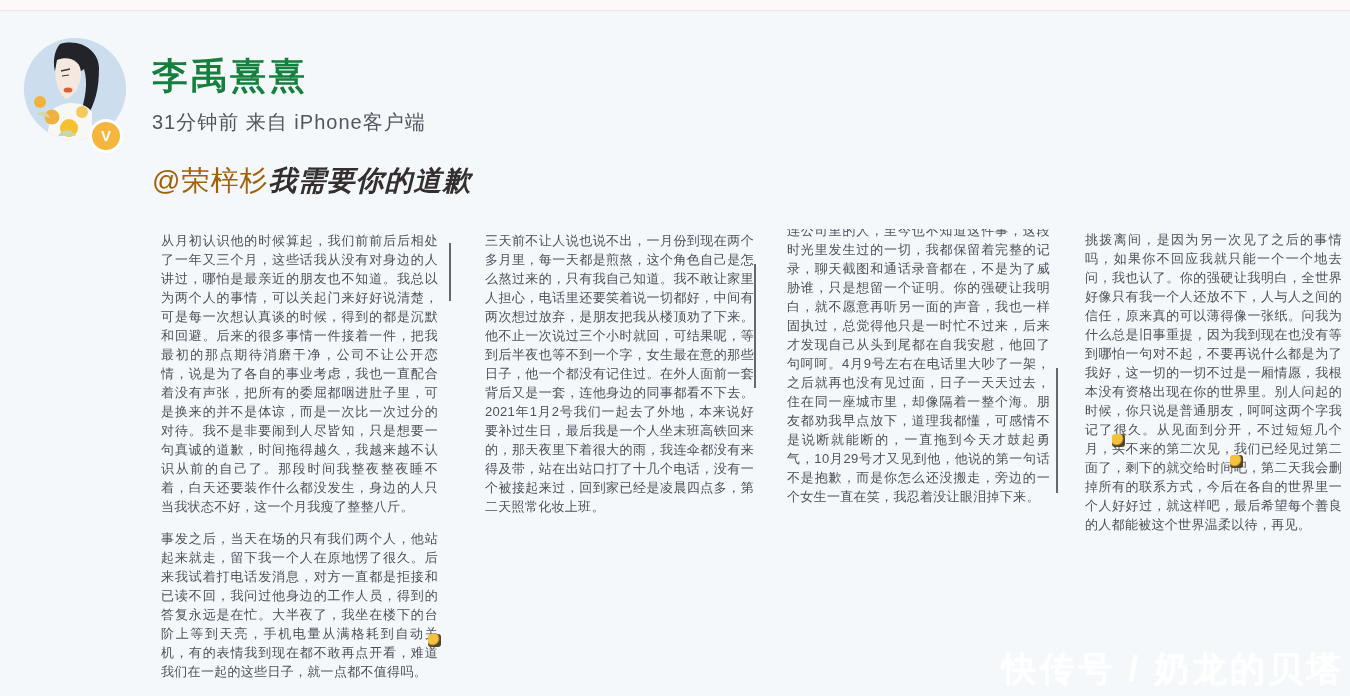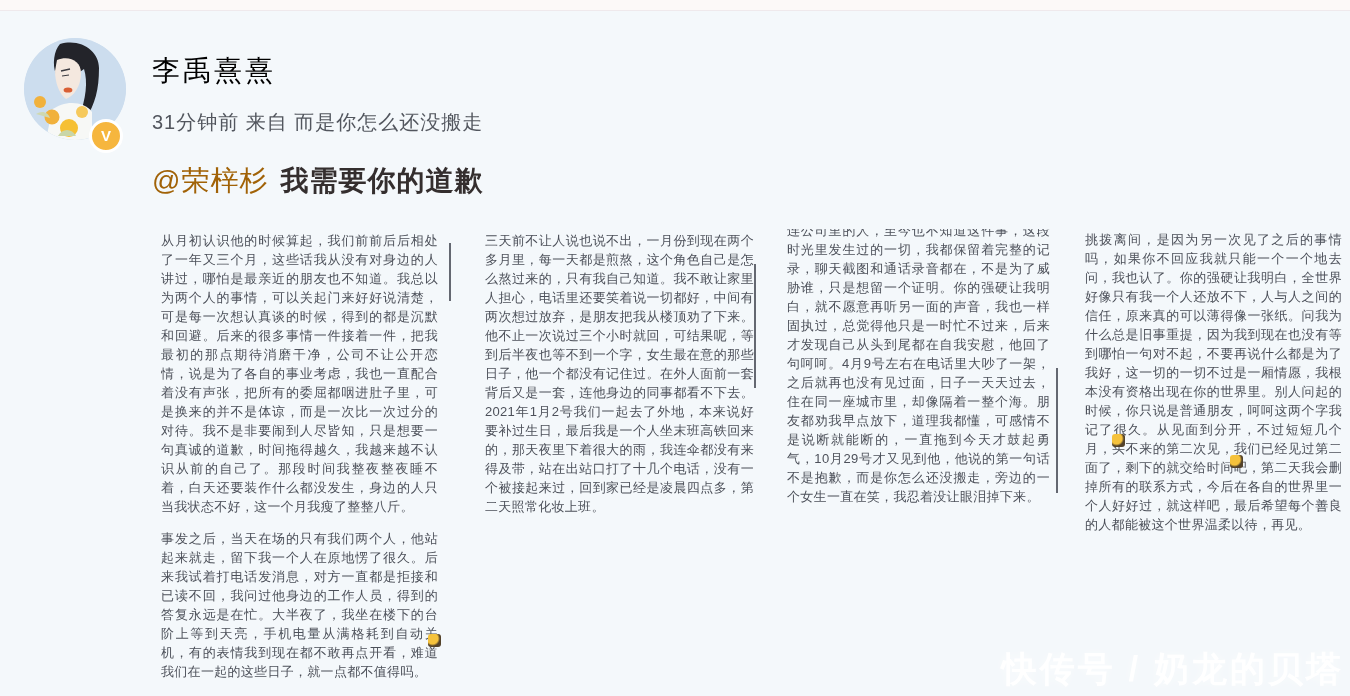--- a/index.html
+++ b/index.html
@@ -19,32 +19,32 @@
   }
   .avatar svg{display:block;width:100%;height:100%;}
   .badge{
     position:absolute;left:89px;top:119px;width:28px;height:28px;
     border-radius:50%;background:#f6b63e;border:3px solid #ffffff;
     color:#ffffff;font-weight:700;font-size:15px;line-height:28px;
     text-align:center;box-sizing:content-box;
   }
   .username{
     position:absolute;left:152px;top:52px;
-    font-size:28px;font-weight:400;color:#000000;letter-spacing:3px;
+    font-size:36px;font-weight:700;color:#15803d;letter-spacing:3px;
   }
   .meta{
     position:absolute;left:152px;top:109px;
     font-size:20px;color:#52565e;letter-spacing:1px;
   }
   .post-title{
     position:absolute;left:152px;top:162px;
     font-size:28px;font-weight:600;color:#342e2e;letter-spacing:1px;
   }
   .post-title .mention{color:#a16207;font-weight:500;}
-  .post-title .rest{margin-left:12px;}
+  .post-title .rest{font-style:italic;}
   
   .statement{position:absolute;left:9px;top:0;width:100%;height:100%;border-radius:8px;}
   .col{
     position:absolute;font-size:13px;line-height:19px;color:#40444e;
     text-align:justify;letter-spacing:.3px;overflow:hidden;
     filter:blur(.55px);opacity:.93;
   }
   .col p{margin:0;}
   .col-1{left:152px;top:231px;width:277px;height:465px;}
   .col-1 p + p{margin-top:13px;}
@@ -94,21 +94,21 @@
       <circle cx="45" cy="90" r="9" fill="#f6c034"></circle>
       <circle cx="58" cy="74" r="6" fill="#f6c95c"></circle>
       <path d="M34 98 C38 90 48 90 52 98 Z" fill="#c9d6a8"></path>
       <path d="M12 76 C18 72 24 74 26 80 Z" fill="#cfd8b0"></path>
     </svg>
   </div>
   <div class="badge">V</div>
 
   <div class="username">李禹熹熹</div>
 
-  <div class="meta">31分钟前 来自 而是你怎么还没搬走</div>
+  <div class="meta">31分钟前 来自 iPhone客户端</div>
 
   <div class="post-title">
     <span class="mention">@荣梓杉</span><span class="rest">我需要你的道歉</span>
   </div>
 
   <div class="statement">
 
     <div class="col col-1">
       <p>从月初认识他的时候算起，我们前前后后相处了一年又三个月，这些话我从没有对身边的人讲过，哪怕是最亲近的朋友也不知道。我总以为两个人的事情，可以关起门来好好说清楚，可是每一次想认真谈的时候，得到的都是沉默和回避。后来的很多事情一件接着一件，把我最初的那点期待消磨干净，公司不让公开恋情，说是为了各自的事业考虑，我也一直配合着没有声张，把所有的委屈都咽进肚子里，可是换来的并不是体谅，而是一次比一次过分的对待。我不是非要闹到人尽皆知，只是想要一句真诚的道歉，时间拖得越久，我越来越不认识从前的自己了。那段时间我整夜整夜睡不着，白天还要装作什么都没发生，身边的人只当我状态不好，这一个月我瘦了整整八斤。</p>
       <p>事发之后，当天在场的只有我们两个人，他站起来就走，留下我一个人在原地愣了很久。后来我试着打电话发消息，对方一直都是拒接和已读不回，我问过他身边的工作人员，得到的答复永远是在忙。大半夜了，我坐在楼下的台阶上等到天亮，手机电量从满格耗到自动关机，有的表情我到现在都不敢再点开看，难道我们在一起的这些日子，就一点都不值得吗。</p>

